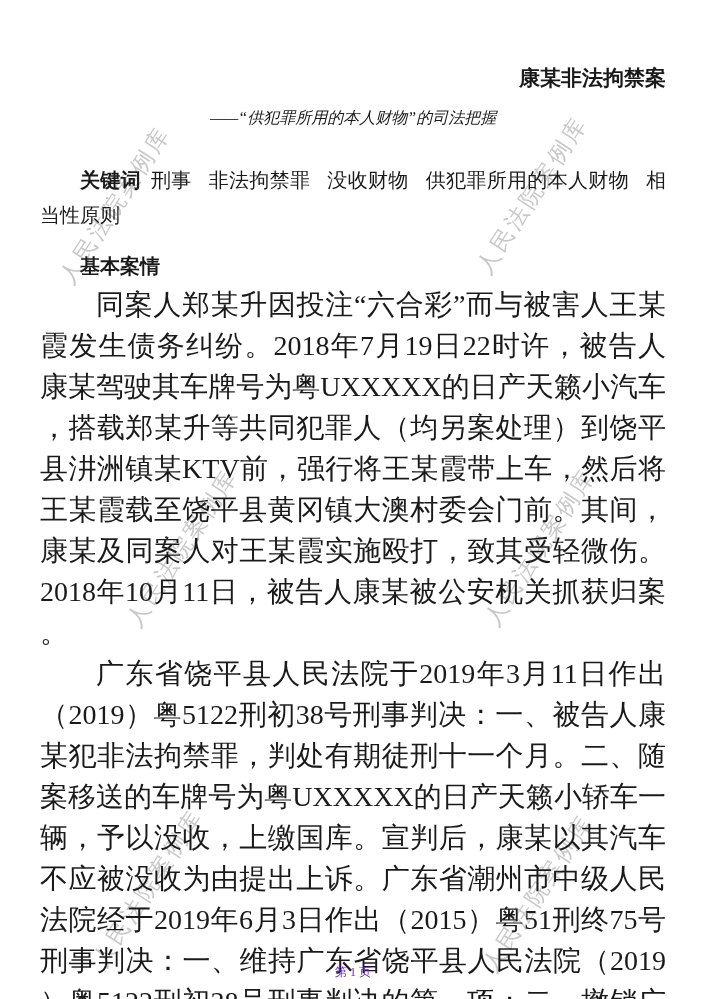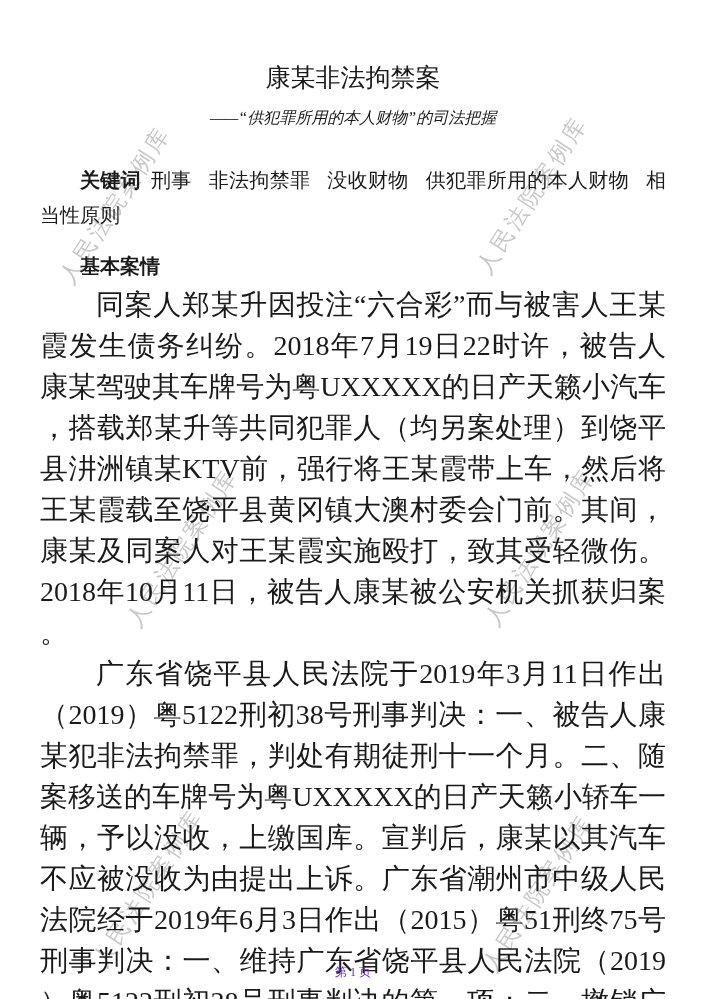--- a/index.html
+++ b/index.html
@@ -11,22 +11,22 @@
   .watermark-layer { position:absolute; inset:0; z-index:1; }
   .watermark-layer span {
     position:absolute; white-space:nowrap;
     transform:translate(-50%,-50%) rotate(-57deg);
     font-size:23px; letter-spacing:3px; color:#c8c8c8;
     font-family:"Liberation Serif","DejaVu Serif",serif;
   }
   .content { position:absolute; left:40px; right:40px; top:50px; z-index:2; }
   .doc-number { font-size:18px; line-height:30px; letter-spacing:0.5px; }
   .title {
-    margin:8px 0 0 0; font-size:25px; font-weight:normal;
-    text-align:center; line-height:40px;
+    margin:8px 0 0 0; font-size:21px; font-weight:bold;
+    text-align:right; line-height:40px;
   }
   .subtitle { font-size:16px; font-style:italic; text-align:center; line-height:40px; }
   .keywords {
     margin-top:25px; font-size:20px; line-height:35px; text-indent:2em;
     text-align:justify; word-break:break-all; line-break:anywhere;
   }
   .kw-label {
     font-weight:bold; margin-right:10px;
     font-family:"Liberation Sans","DejaVu Sans",sans-serif;
   }

